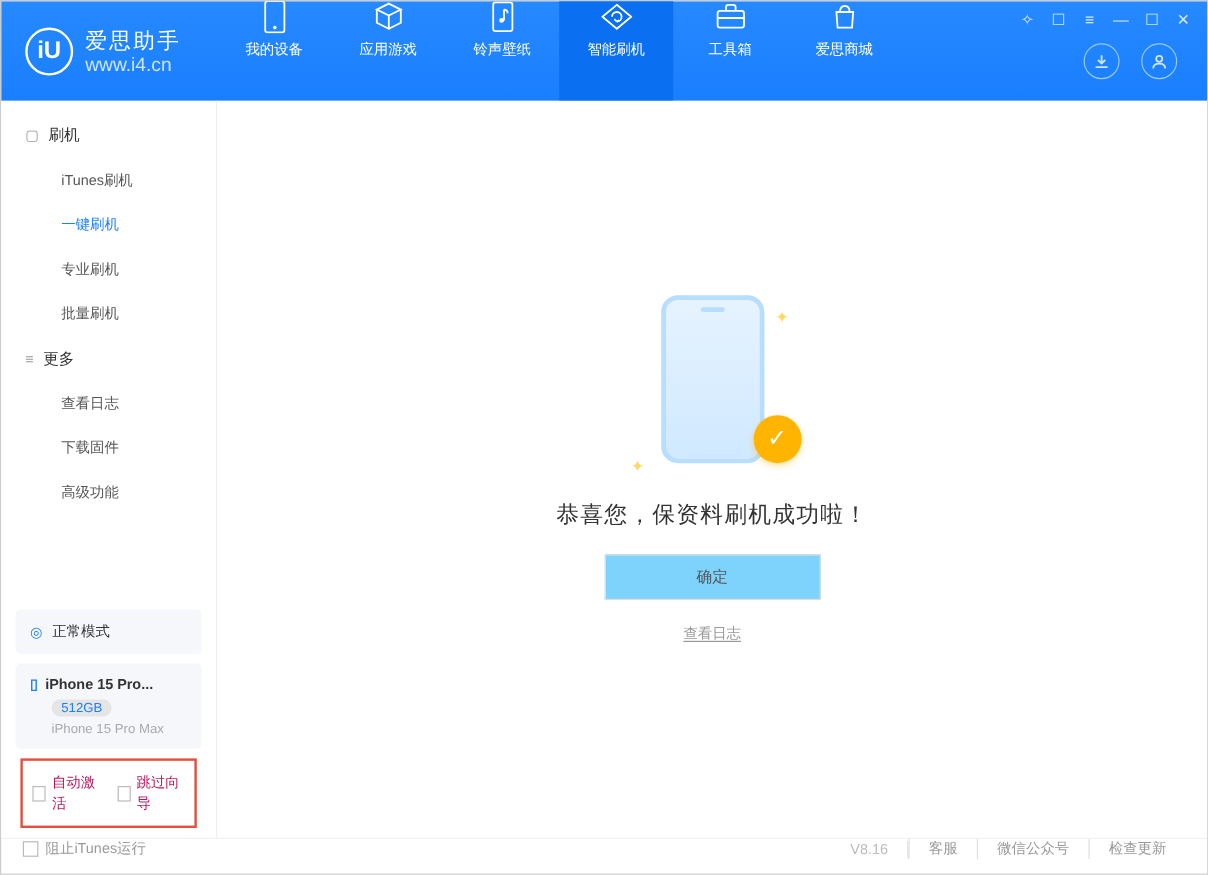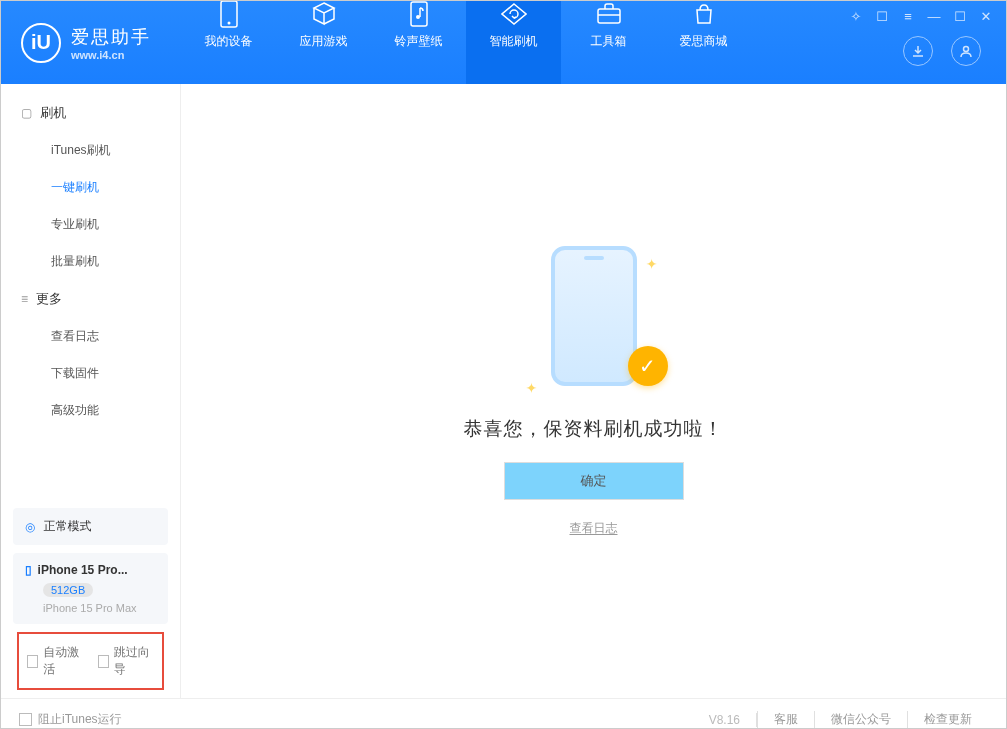--- a/index.html
+++ b/index.html
@@ -21,21 +21,21 @@
     }
     .logo-icon {
       width: 40px; height: 40px;
       border: 2.5px solid #fff;
       border-radius: 50%;
       display: flex; align-items: center; justify-content: center;
       color: #fff; font-weight: bold; font-size: 20px;
     }
     .logo-text { margin-left: 10px; }
     .logo-text .title { color: #fff; font-size: 18px; font-weight: 500; letter-spacing: 2px; }
-    .logo-text .sub { color: #cfe4ff; font-size: 11px; font-weight: bold; }
+    .logo-text .sub { color: #cfe4ff; font-size: 16px; }
     
     .nav-tabs { display: flex; height: 100%; }
     .nav-tab {
       width: 95px;
       color: #fff;
       display: flex; flex-direction: column; align-items: center; 
       gap: 6px; font-size: 12px;
       cursor: pointer;
     }
     .nav-tab.active { background: #0a6ff0; }
@@ -95,21 +95,21 @@
       padding:1px 8px; border-radius:10px;
     }
     .device-card .model { font-size:11px; color:#aaa; margin-top:4px; margin-left:18px;}
     
     .option-box {
       border: 2px solid #e74c3c;
       margin: 8px 4px 0 4px;
       padding: 10px 8px;
       display:flex; gap:14px;
     }
-    .chk { display:flex; align-items:center; gap:5px; font-size:12px; color:#737373; cursor:pointer;}
+    .chk { display:flex; align-items:center; gap:5px; font-size:12px; color:#be185d; cursor:pointer;}
     .chk-box { width:13px; height:13px; border:1px solid #bbb; background:#fff;}
     
     
     .main {
       flex: 1;
       background: #fff;
       display:flex; flex-direction:column; align-items:center; justify-content:center;
       gap: 20px;
       position:relative;
     }
@@ -135,21 +135,21 @@
     .ok-btn {
       width: 180px; padding: 9px 0; text-align:center;
       border:1px solid #ddd; background:#7dd3fc; font-size:13px; color:#555;
       cursor:pointer;
     }
     .log-link { font-size:12px; color:#999; cursor:pointer; text-decoration: underline; text-underline-offset: 2px;}
     
     
     .footer {
       height: 30px; border-top:1px solid #eee;
-      display:flex; align-items:flex-end; padding: 0 18px;
+      display:flex; align-items:flex-start; padding: 0 18px;
       font-size:12px; color:#999; gap: 18px;
     }
     .footer .left { display:flex; align-items:center; gap:6px; cursor:pointer;}
     .footer .right { margin-left:auto; display:flex; align-items:center; gap:0;}
     .footer .right span{ padding: 0 16px; cursor:pointer;}
     .footer .right span + span { border-left:1px solid #e0e0e0;}
     .version{color:#bbb; padding-right:16px; border-right:1px solid #e0e0e0;}
   </style>
 </head>
 <body>

